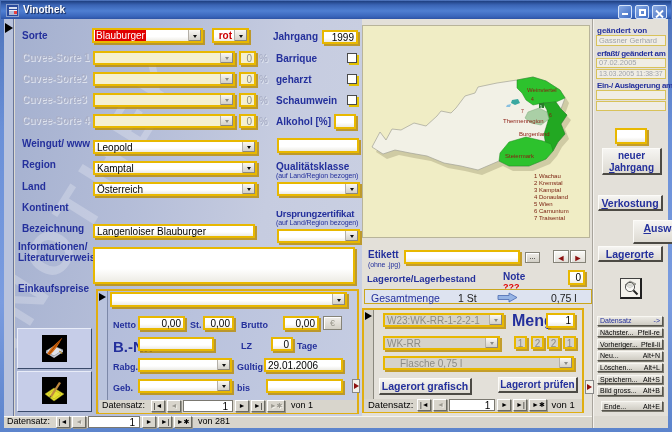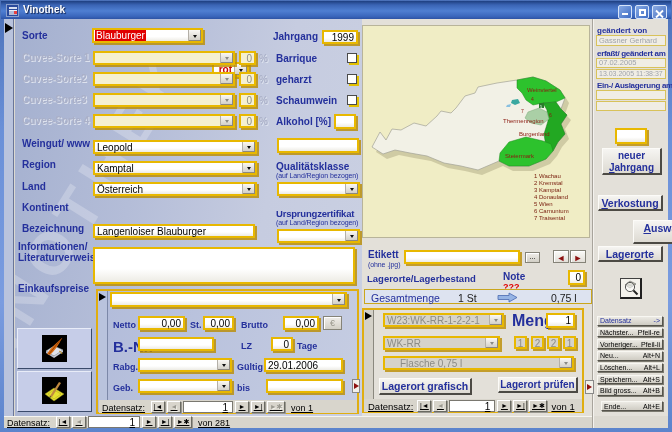--- a/index.html
+++ b/index.html
@@ -10,21 +10,21 @@
 .dlbl{color:#aab0c8;text-shadow:1px 1px 0 #dde2ee;font-weight:bold;font-size:10px;line-height:11px;white-space:nowrap;}
 .sm{font-size:7px;line-height:8px;letter-spacing:-0.1px;}
 .fld{background:linear-gradient(#ffffff 60%,#edebe4);border:2px solid #e8b800;box-shadow:2px 2px 0 rgba(186,140,0,.8);font-size:10px;color:#000;line-height:11px;}
 .cream{background:#f5f0d0;}
 .gray{background:#d6d3ca;color:#8c8c86;}
 .dd{position:absolute;right:0;top:0;bottom:0;width:13px;background:linear-gradient(#faf8f4,#cfccc4);border-left:1px solid #b4b0a8;box-shadow:inset -1px -1px 0 #8c8880;display:flex;align-items:center;justify-content:center;}
 .dd:after{content:"";border:2.5px solid transparent;border-top:3.5px solid #101010;margin-top:3px;}
 .ddg:after{border-top-color:#8a8a84;}
 .cb{width:10px;height:10px;background:#fff;border:1.5px solid #4a4a4a;box-shadow:2px 2px 0 #e3c000;}
 .gb{background:linear-gradient(#f0eeea,#d2cfc6);border:1px solid #858378;box-shadow:inset 1px 1px 0 #ffffff;font-size:10.5px;color:#000;text-align:center;}
-.nav{display:flex;align-items:flex-end;font-size:9px;color:#000;text-decoration:underline;}
+.nav{display:flex;align-items:flex-start;font-size:9px;color:#000;}
 .nb{width:14px;height:12px;background:#d8d5cc;border:1px solid #fff;border-right-color:#6a6a62;border-bottom-color:#6a6a62;box-shadow:1px 1px 0 #9a9890;font-size:7px;line-height:10px;text-align:center;color:#000;margin-right:2px;}
 .nbd{color:#9b9990;text-shadow:1px 1px 0 #f0efe8;}
 .mbtn{background:linear-gradient(#eceae4,#cfccc3);border:1px solid #f8f7f2;border-right:1px solid #55534b;border-bottom:1px solid #55534b;box-shadow:1px 1px 0 #7c7a70;font-size:7px;color:#000;display:flex;justify-content:space-between;align-items:center;padding:0 2px;white-space:nowrap;}
 .bigb{background:linear-gradient(#f6f5f2,#dddAd2);border:1px solid #fcfbf8;border-right:2px solid #4c4a44;border-bottom:2px solid #4c4a44;color:#24309c;font-weight:bold;font-size:10.5px;text-align:center;white-space:nowrap;}
 u{text-decoration:underline;}
 </style></head>
 <body>
 <div id="win">
 
  <div class="ab" style="left:1px;top:1px;width:670px;height:18px;background:linear-gradient(#1e3f80 0%,#3a64b4 22%,#4f7fd2 55%,#3a66bc 85%,#2d53a4 100%);"></div>
@@ -73,21 +73,21 @@
  <div class="ab lbl" style="left:22px;top:181px;">Land</div>
  <div class="ab lbl" style="left:22px;top:202px;">Kontinent</div>
  <div class="ab lbl" style="left:22px;top:223px;">Bezeichnung</div>
  <div class="ab lbl" style="left:18px;top:241px;font-size:10px;">Informationen/<br>Literaturverweis</div>
  <div class="ab lbl" style="left:18px;top:283px;">Einkaufspreise</div>
 
  <div class="ab fld" style="left:92px;top:28px;width:111px;height:15px;">
    <span style="background:#e00000;color:#fff;padding:0 1px;margin-left:1px;">Blauburger</span>
    <div class="dd"></div>
  </div>
- <div class="ab fld" style="left:212px;top:28px;width:37px;height:15px;color:#cc0000;font-weight:bold;text-align:right;padding-right:15px;margin-top:34px;">rot<div class="dd"></div></div>
+ <div class="ab fld" style="left:212px;top:28px;width:37px;height:15px;color:#cc0000;font-weight:bold;text-align:right;padding-right:15px;">rot<div class="dd"></div></div>
 
  <div class="ab fld cream" style="left:93px;top:51px;width:142px;height:14px;">
       <div class="dd ddg"></div>
     </div>
  <div class="ab fld cream" style="left:239px;top:51px;width:17px;height:14px;color:#8c8c86;text-align:right;padding-right:2px;">0</div>
  <div class="ab dlbl" style="left:259px;top:53px;">%</div>
  <div class="ab fld cream" style="left:93px;top:72px;width:142px;height:14px;">
       <div class="dd ddg"></div>
     </div>
  <div class="ab fld cream" style="left:239px;top:72px;width:17px;height:14px;color:#8c8c86;text-align:right;padding-right:2px;">0</div>

